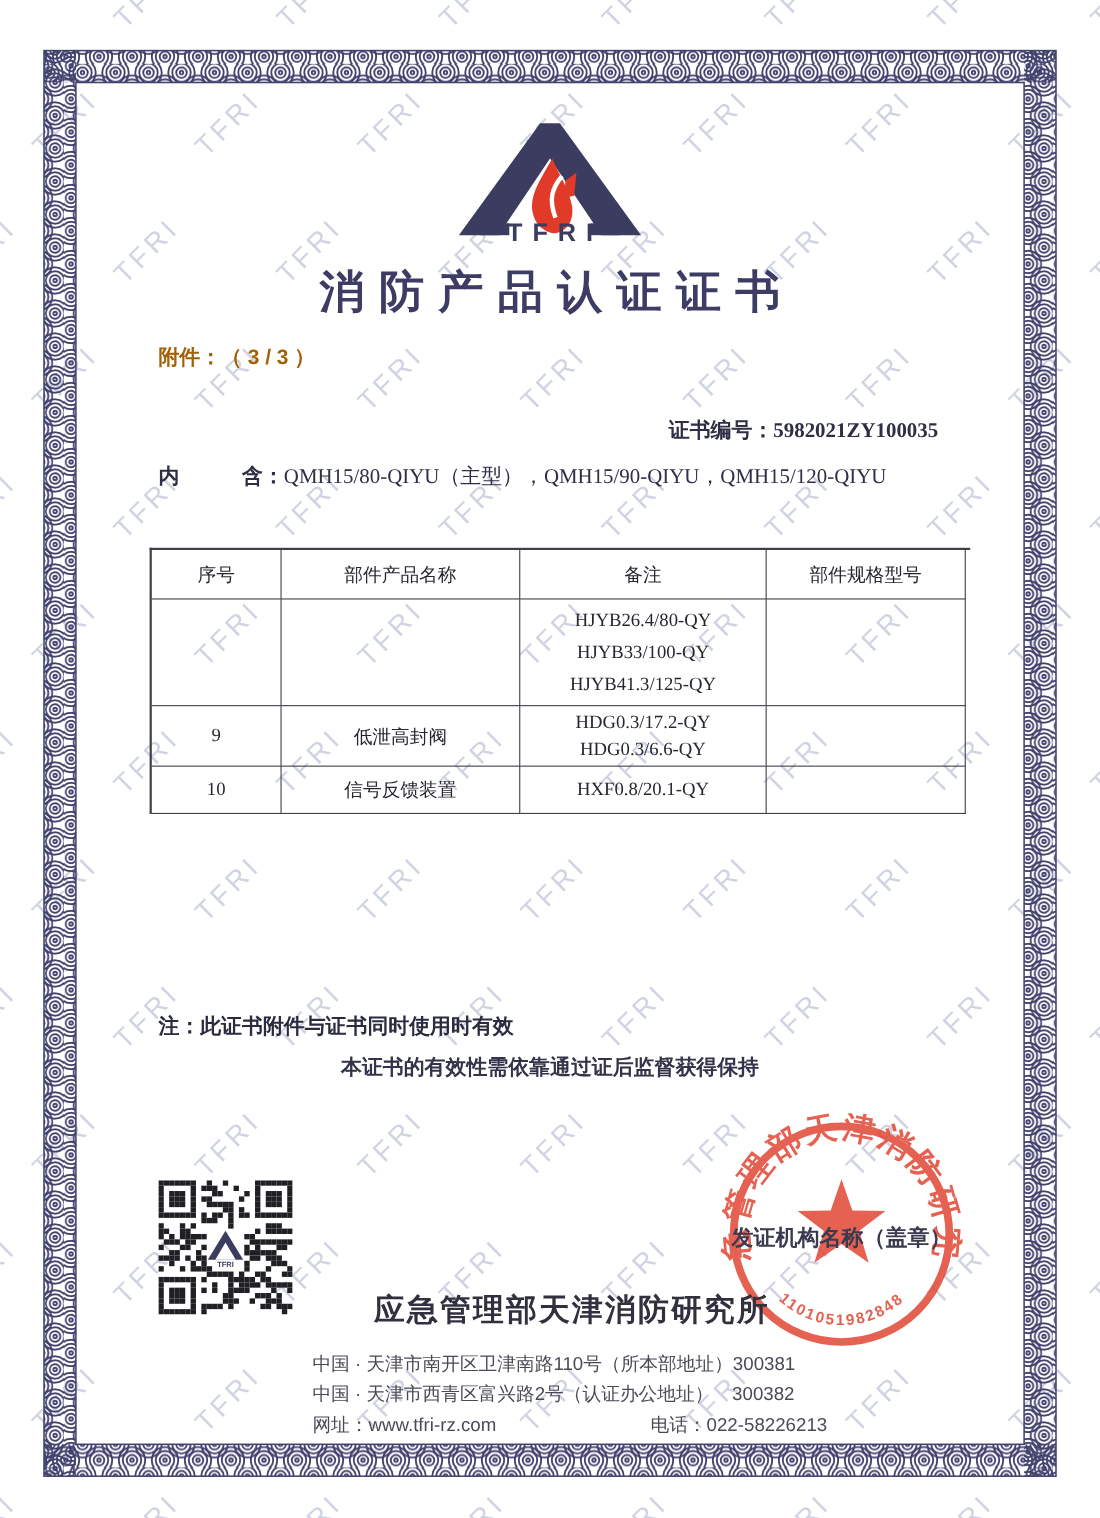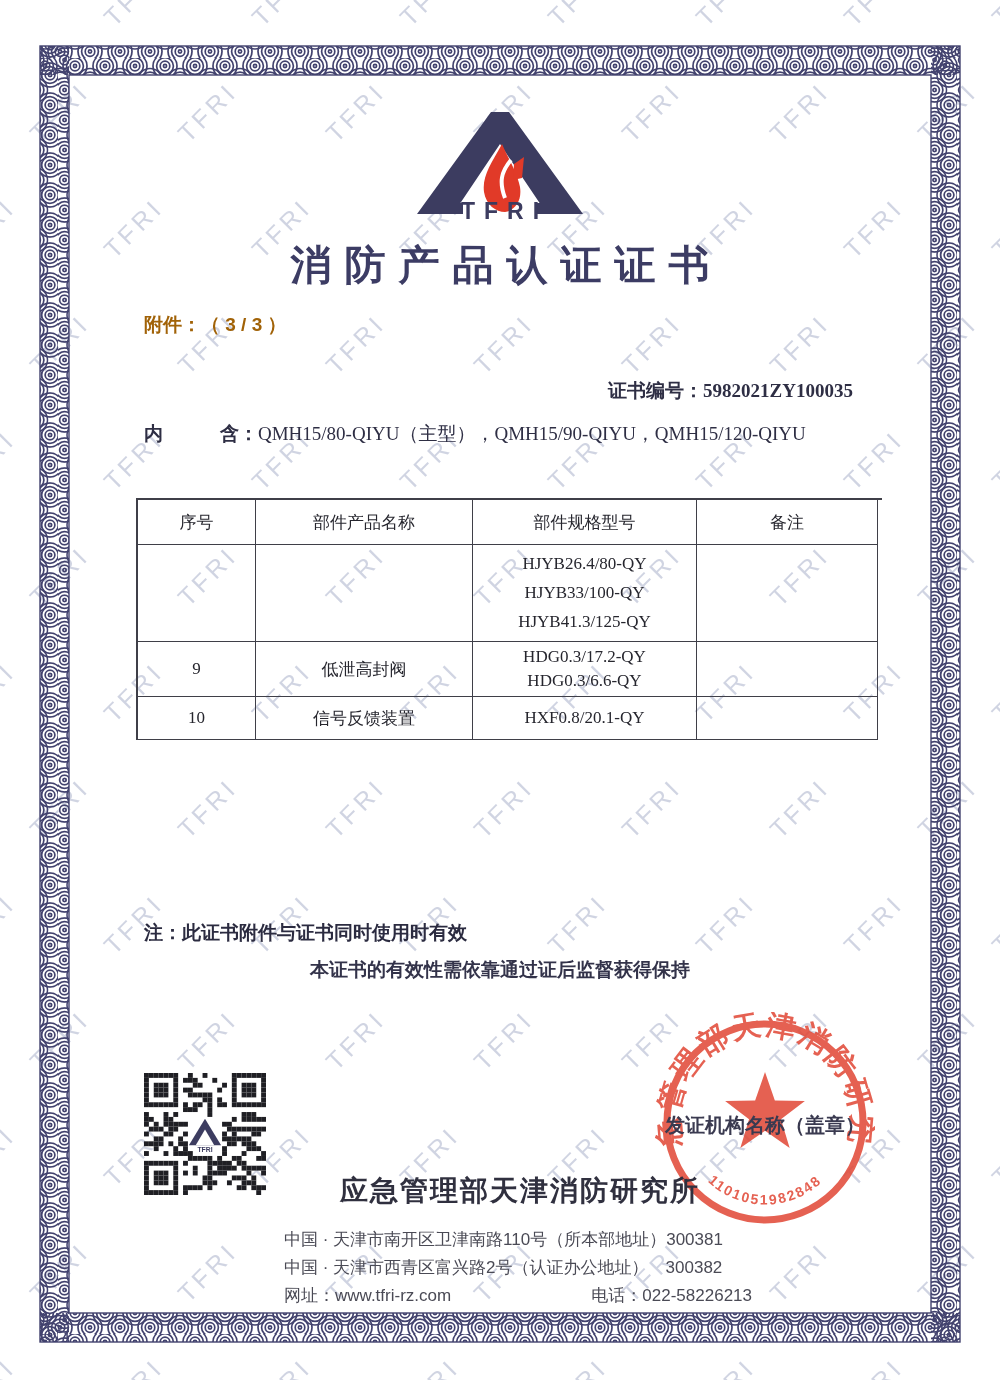--- a/index.html
+++ b/index.html
@@ -226,22 +226,22 @@
     <div class="abs fields">
       <div>
         <span class="lbl">内　　　含：</span><span>QMH15/80-QIYU（主型），QMH15/90-QIYU，QMH15/120-QIYU</span>
       </div>
     </div>
 
     <div class="abs cert-table" id="cert-table">
         <div class="tr th-row">
           <div class="tc">序号</div>
           <div class="tc">部件产品名称</div>
+          <div class="tc">备注</div>
           <div class="tc">部件规格型号</div>
-          <div class="tc">备注</div>
         </div>
         <div class="tr" style="height:97px">
           <div class="tc"></div>
           <div class="tc"></div>
           <div class="tc models">
             <div>HJYB26.4/80-QY</div>
             <div>HJYB33/100-QY</div>
             <div>HJYB41.3/125-QY</div>
           </div>
           <div class="tc"></div>

